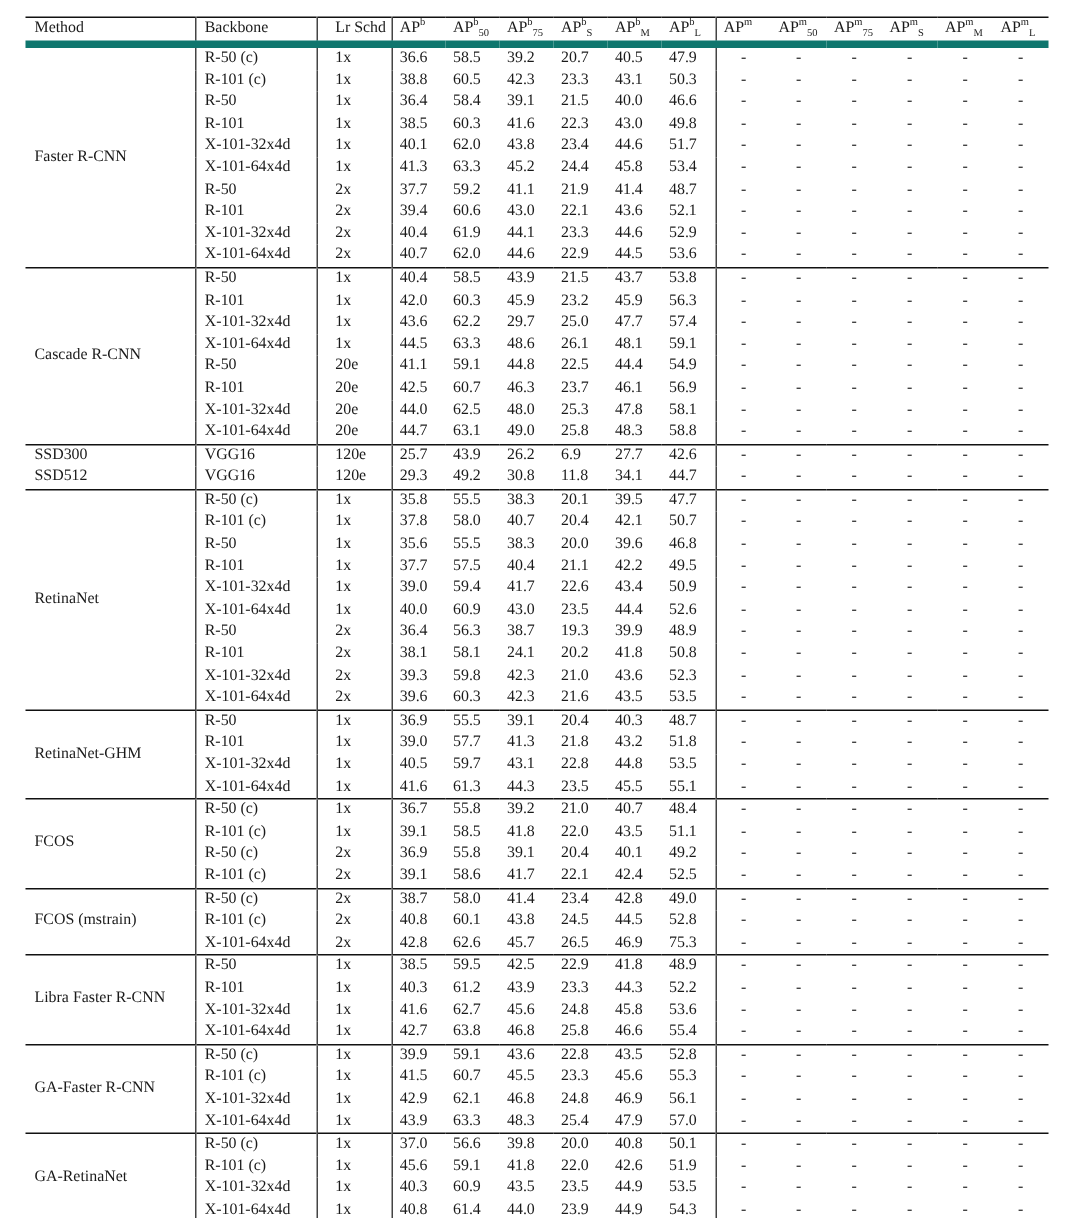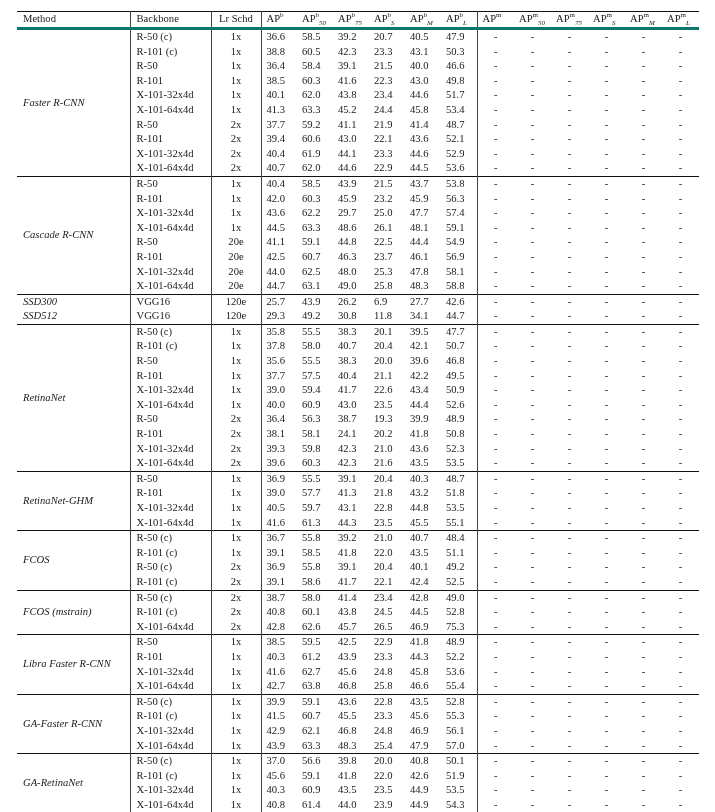--- a/index.html
+++ b/index.html
@@ -10,31 +10,31 @@
     }
     .wrap { position: absolute; left: 17px; top: 11px; width: 678px; }
     table {
       border-collapse: collapse;
       width: 678px;
       font-size: 10.6px;
       line-height: 14.6px;
       table-layout: fixed;
     }
     th, td { padding: 0 0 0 6px; white-space: nowrap; vertical-align: middle; text-align: left; }
-    thead tr { border-top: 1.5px solid #111; border-bottom: 3px solid #0f766e; }
+    thead tr { border-top: 1.5px solid #111; border-bottom: 5px solid #0f766e; }
     thead th { font-weight: normal; height: 15px; }
     tbody.group { border-top: 1px solid #111; }
     tbody.group.last { border-bottom: 2px solid #111; }
     .vsep { border-right: 1.6px solid #444; }
-    .c { text-align: center; padding-left: 0; }
+    .c { padding-left: 12px; }
     .num { padding-left: 5px; }
     .dash { text-align: center; padding-left: 0; }
     sup, sub { font-size: 7px; line-height: 0; }
-    sub { font-style: italic; }
-    .method { vertical-align: middle; font-style: italic; }
+    sub { }
+    .method { vertical-align: middle; }
     col.method-col { width: 113px; }
     col.bb-col { width: 81px; }
     col.lr-col { width: 50px; }
     col.n-col { width: 36px; }
     col.m-col { width: 37px; }
   </style>
 </head>
 <body>
 
 <div class="wrap">

